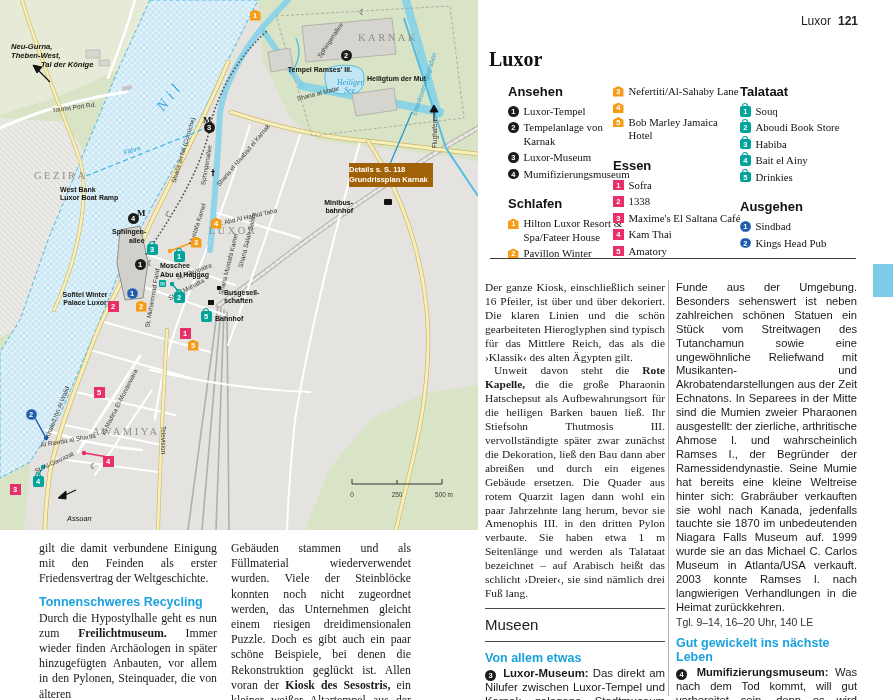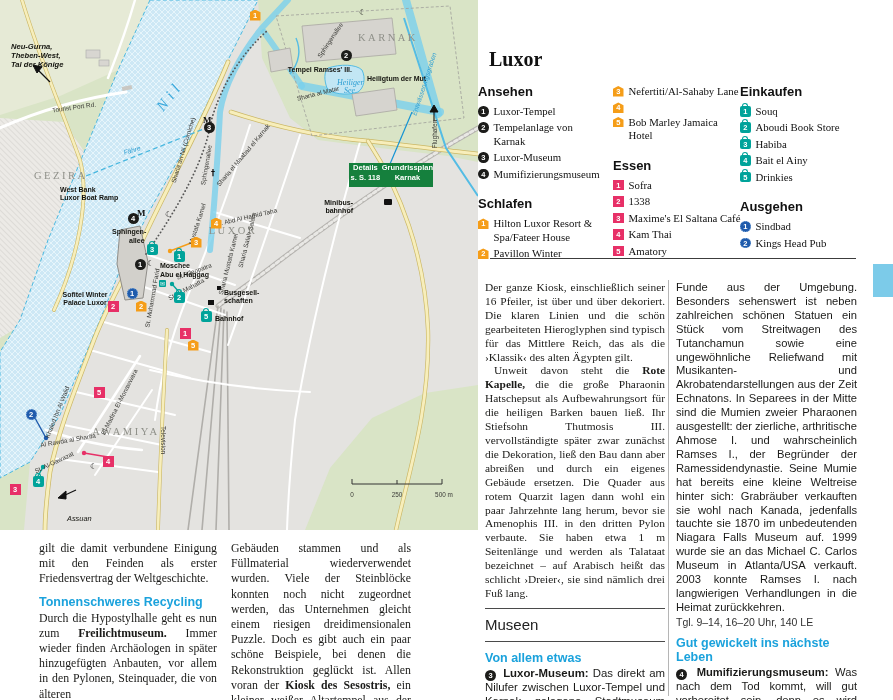--- a/index.html
+++ b/index.html
@@ -30,32 +30,32 @@
   .mk-shop::before{content:"";position:absolute;top:-3px;left:50%;transform:translateX(-50%);
       width:4px;height:4px;border:1.1px solid #00A39A;border-bottom:none;border-radius:3px 3px 0 0;}
   .map-mk{position:absolute;}
 
   .micon{position:absolute;line-height:1;}
   .micon.museum{font:bold 9px "Liberation Serif",serif;color:#111;}
   .micon.mosque{font:8px "DejaVu Sans",sans-serif;color:#111;}
   .micon.church{font:bold 8px "DejaVu Sans",sans-serif;color:#111;}
   .micon.post{font:6px "DejaVu Sans",sans-serif;color:#fff;background:#00A39A;padding:0 1px;border-radius:1px;}
 
-  #details-box{position:absolute;left:349px;top:163px;width:84px;height:24px;background:#15803d;
-      color:#fff;font:bold 7.5px/1.3 "Liberation Sans",sans-serif;text-align:center;
-      display:flex;justify-content:center;z-index:5;}
+  #details-box{position:absolute;left:349px;top:163px;width:84px;height:24px;background:#a16207;
+      color:#fff;font:bold 7.5px/1.3 "Liberation Sans",sans-serif;text-align:left;
+      display:flex;flex-direction:column;justify-content:center;z-index:5;}
 
   
   #hdr{position:absolute;left:640px;top:14px;width:218px;text-align:right;
        font:12px "Liberation Sans",sans-serif;color:#222;}
   #hdr b{margin-left:7px;}
   #title{position:absolute;left:489px;top:48px;font:bold 20px "Liberation Serif",serif;color:#111;}
 
   .leg-col{position:absolute;top:84px;}
-  #leg-0{left:478px;width:118px;}
+  #leg-0{left:508px;width:118px;}
   #leg-1{left:613px;width:131px;}
   #leg-2{left:740px;width:120px;}
   .leg-h{font:bold 13px "Liberation Sans",sans-serif;color:#111;margin:0 0 6px;}
   .leg-sec{margin-bottom:15px;}
   .leg-sec.cont{margin-top:1px;}
   .leg-item{display:flex;gap:5px;margin-bottom:3px;font:10.8px/1.25 "Liberation Serif",serif;color:#111;}
   .leg-item .mk{width:10.5px;height:10.5px;margin-top:1px;}
 
   #leg-rule{position:absolute;left:490px;top:258px;width:366px;height:1px;background:#3c3c3c;}
   #col-divider{position:absolute;left:668px;top:280px;width:1px;height:416px;background:#b5b5b5;}
@@ -206,21 +206,21 @@
           <line x1="179" y1="292" x2="172" y2="284" stroke="#00A39A" stroke-width="1.4"></line>
           <circle cx="172" cy="284" r="2.2" fill="#00A39A"></circle>
           <line x1="35" y1="418" x2="46" y2="438" stroke="#1F5BAC" stroke-width="1.4"></line>
           <circle cx="46" cy="438" r="2.2" fill="#1F5BAC"></circle>
         </g>
     </svg>
 
     <div id="map-labels">
         <div class="mlab it" style="transform: translate(11px, 46px) translate(0%, -50%) rotate(0deg);">Neu-Gurna,</div>
         <div class="mlab it" style="transform: translate(11px, 55px) translate(0%, -50%) rotate(0deg);">Theben-West,</div>
-        <div class="mlab it" style="transform: translate(11px, 64px) translate(0%, -50%) rotate(0deg);">Tal der Könige</div>
+        <div class="mlab it" style="transform: translate(11px, 64px) translate(0%, -50%) rotate(0deg); margin-left: 30px;">Tal der Könige</div>
         <div class="mlab street" style="transform: translate(52px, 107px) translate(0%, -50%) rotate(-8deg);">Tourist Port Rd.</div>
         <div class="mlab waters" style="transform: translate(132px, 150px) translate(-50%, -50%) rotate(-16deg);">Fähre</div>
         <div class="mlab place" style="transform: translate(34px, 175px) translate(0%, -50%) rotate(0deg);">GEZIRA</div>
         <div class="mlab poi" style="transform: translate(60px, 189px) translate(0%, -50%) rotate(0deg);">West Bank</div>
         <div class="mlab poi" style="transform: translate(60px, 197px) translate(0%, -50%) rotate(0deg);">Luxor Boat Ramp</div>
         <div class="mlab nil" style="transform: translate(170px, 96px) translate(-50%, -50%) rotate(-52deg);">Nil</div>
         <div class="mlab street" style="transform: translate(183px, 150px) translate(-50%, -50%) rotate(-73deg);">Sharia an Nil (Corniche)</div>
         <div class="mlab street" style="transform: translate(206px, 165px) translate(-50%, -50%) rotate(-80deg);">Sphingenallee</div>
         <div class="mlab street" style="transform: translate(243px, 155px) translate(-50%, -50%) rotate(-50deg);">Sharia el Maabad el Karnak</div>
         <div class="mlab place" style="transform: translate(388px, 37px) translate(-50%, -50%) rotate(0deg);">KARNAK</div>
@@ -304,20 +304,23 @@
 
   <div id="lcol1" class="textcol">
       <div class="para">gilt die damit verbundene Einigung mit den Feinden als erster Friedensvertrag der Weltgeschichte.</div>
       <div class="bhead">Tonnenschweres Recycling</div>
       <div class="para">Durch die Hypostylhalle geht es nun zum <b>Freilichtmuseum.</b> Immer wieder finden Archäologen in später hinzugefügten Anbauten, vor allem in den Pylonen, Steinquader, die von älteren</div>
     </div>
   <div id="lcol2" class="textcol">
       <div class="para">Gebäuden stammen und als Füllmaterial wiederverwendet wurden. Viele der Steinblöcke konnten noch nicht zugeordnet werden, das Unternehmen gleicht einem riesigen dreidimensionalen Puzzle. Doch es gibt auch ein paar schöne Beispiele, bei denen die Rekonstruktion geglückt ist. Allen voran der <b>Kiosk des Sesostris,</b> ein kleiner weißer Altartempel aus der Zeit von Sesostris I.</div>
     </div>
 
+  <div id="hdr">
+    <span>Luxor</span><b>121</b>
+  </div>
 
   <div id="title">Luxor</div>
 
   <div id="leg-0" class="leg-col">
       <div class="leg-sec">
         <div class="leg-h">Ansehen</div>
         <div class="leg-item">
           <span class="mk mk-sight">1</span>
           <span>Luxor-Tempel</span>
         </div>
@@ -379,21 +382,21 @@
           <span>Kam Thai</span>
         </div>
         <div class="leg-item">
           <span class="mk mk-eat">5</span>
           <span>Amatory</span>
         </div>
       </div>
     </div>
   <div id="leg-2" class="leg-col">
       <div class="leg-sec">
-        <div class="leg-h">Einkaufen</div>
+        <div class="leg-h">Talataat</div>
         <div class="leg-item">
           <span class="mk mk-shop">1</span>
           <span>Souq</span>
         </div>
         <div class="leg-item">
           <span class="mk mk-shop">2</span>
           <span>Aboudi Book Store</span>
         </div>
         <div class="leg-item">
           <span class="mk mk-shop">3</span>

